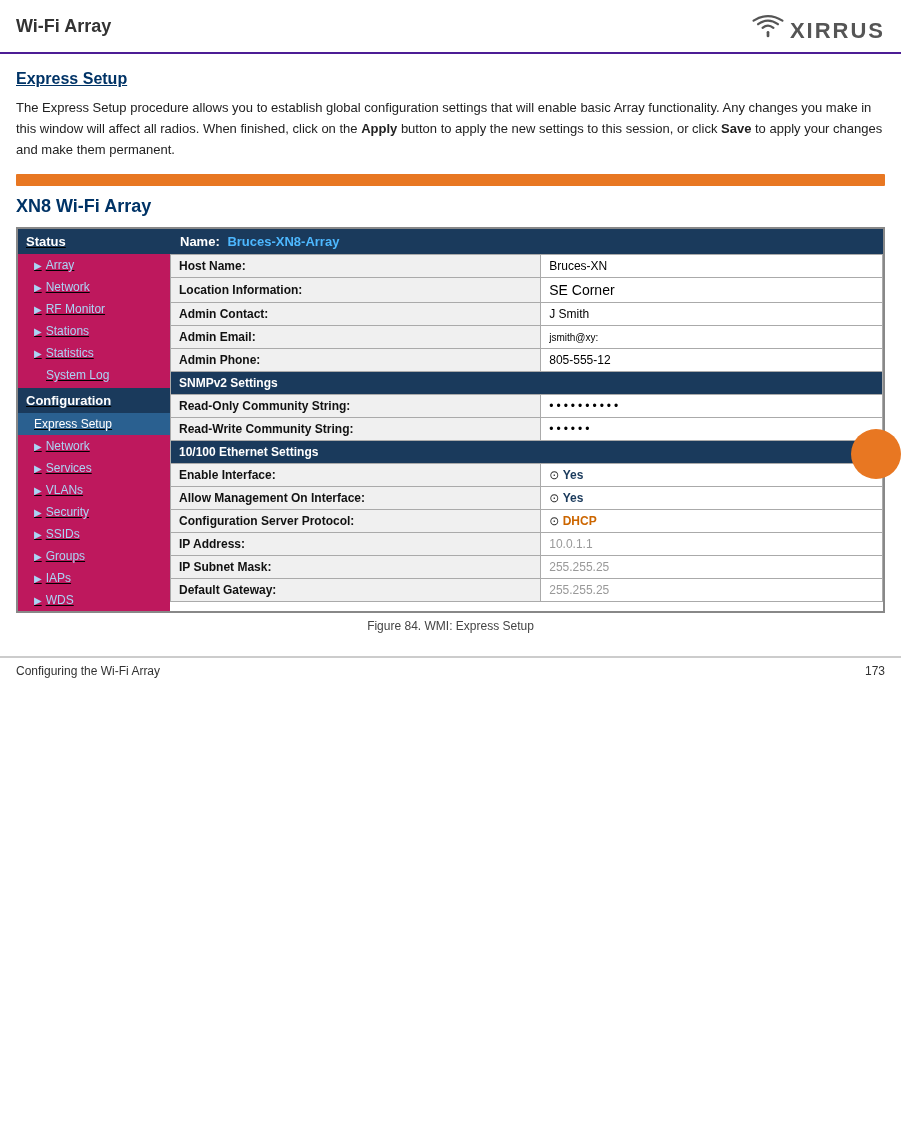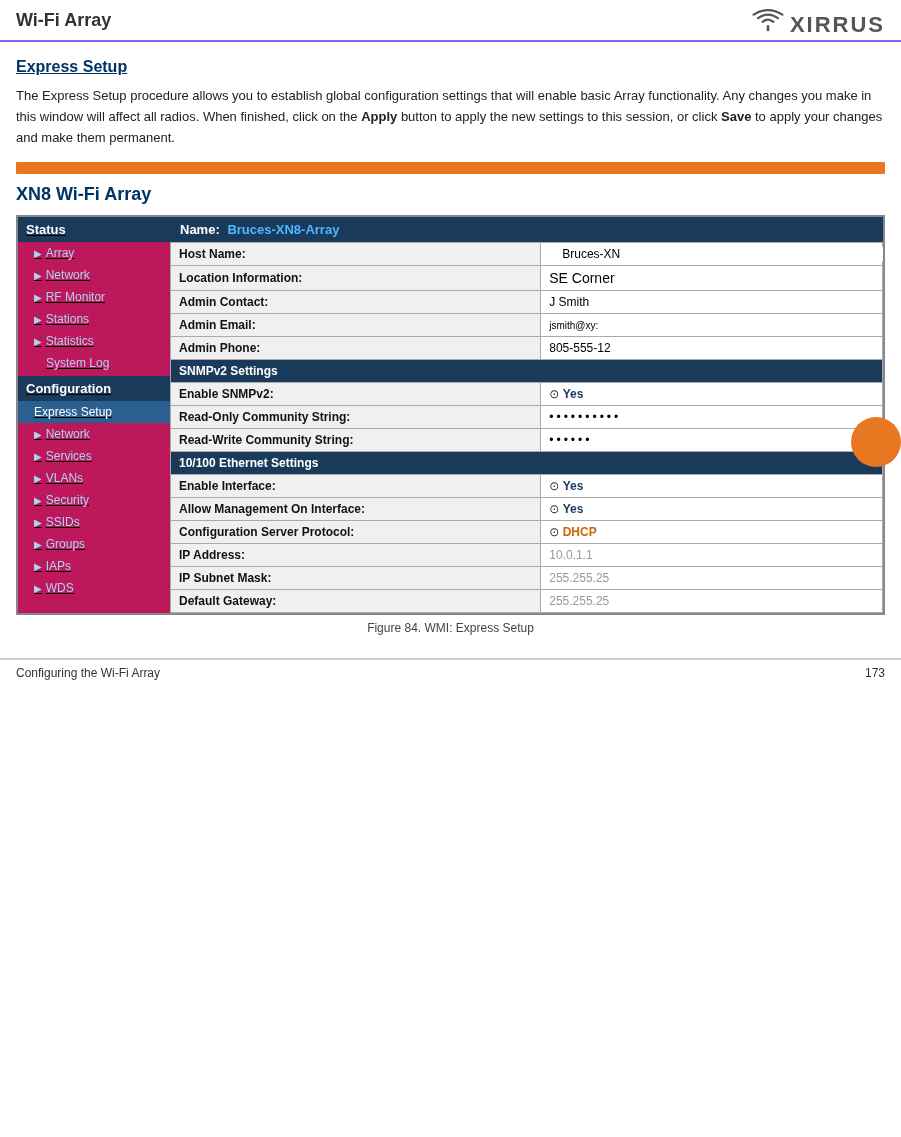--- a/index.html
+++ b/index.html
@@ -11,22 +11,22 @@
       min-height: 1137px;
       position: relative;
       overflow: hidden;
     }
 
     
     .header {
       display: flex;
       justify-content: space-between;
       align-items: center;
-      padding: 2px 16px;
-      border-bottom: 2px solid #8b5cf6;
+      padding: 8px 16px;
+      border-bottom: 2px solid #4c1d95;
     }
     .header-title {
       font-size: 18px;
       font-weight: bold;
       color: #333;
     }
     .logo-area {
       display: flex;
       align-items: flex-end;
     }
@@ -343,48 +343,41 @@
       <div class="name-bar">
         <span class="label">Name:</span>
         <span style="color:#4db8ff; margin-left:4px;">Bruces-XN8-Array</span>
       </div>
 
       <table class="form-table">
 
         <tbody>
             <tr>
           <td>Host Name:</td>
-          <td><input type="text" value="Bruces-XN" style="border: none; outline: none; width: 100%; font-size: 12px; margin-left: 13px;"></td>
+          <td><input type="text" value="Bruces-XN" style="border: none; outline: none; width: 100%; font-size: 12px;"></td>
         </tr>
         <tr>
           <td>Location Information:</td>
           <td><input type="text" value="SE Corner" style="border: none; outline: none; width: 100%; font-size: 14px;"></td>
         </tr>
         <tr>
           <td>Admin Contact:</td>
           <td><input type="text" value="J Smith" style="border: none; outline: none; width: 100%; font-size: 12px;"></td>
         </tr>
         <tr>
           <td>Admin Email:</td>
           <td><input type="text" value="jsmith@xy:" style="border: none; outline: none; width: 100%; font-size: 10px;"></td>
         </tr>
         <tr>
           <td>Admin Phone:</td>
           <td><input type="text" value="805-555-12" style="border: none; outline: none; width: 100%; font-size: 12px;"></td>
         </tr>
 
         <tr class="section-row">
           <td colspan="2">SNMPv2 Settings</td>
-        </tr>
-        <tr>
-          <td>Enable SNMPv2:</td>
-          <td>
-            <span>⊙</span>
-            <span class="radio-yes"> Yes</span>
-          </td>
         </tr>
         <tr>
           <td>Read-Only Community String:</td>
           <td>
             <input type="password" value="••••••••••" style="border: none; outline: none; width: 100%; font-size: 12px; letter-spacing: 3px;">
           </td>
         </tr>
         <tr>
           <td>Read-Write Community String:</td>
           <td>

